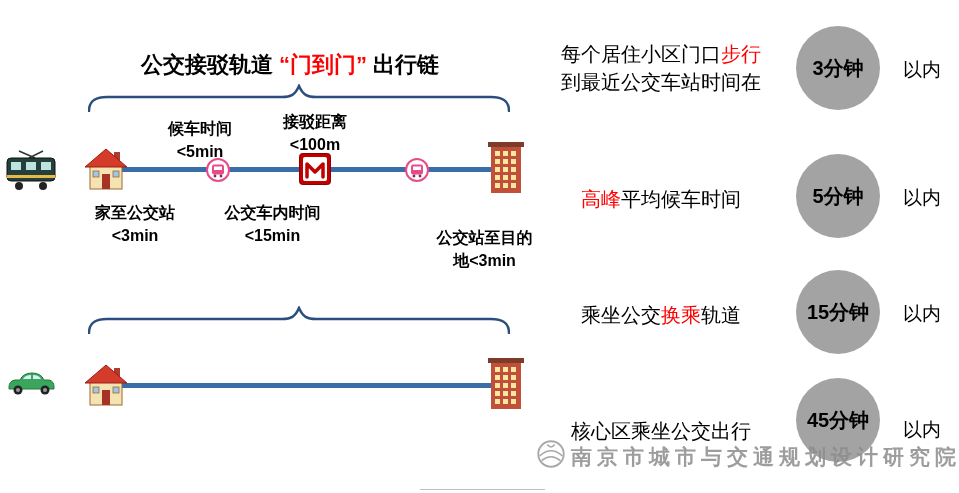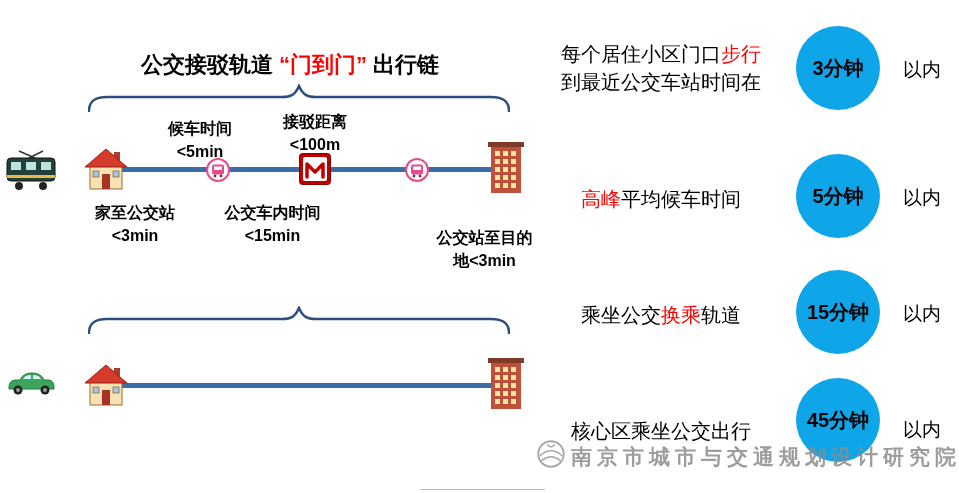--- a/index.html
+++ b/index.html
@@ -8,21 +8,21 @@
     font-family:"Liberation Sans","DejaVu Sans",sans-serif; overflow:hidden; color:#000;
   }
   .abs { position:absolute; }
   .red { color:#ff0000; }
   .chain-title { font-size:22px; font-weight:bold; text-align:center; white-space:nowrap; }
   .chain-title .red { margin:0 6px; }
   .lbl { font-size:16px; font-weight:bold; text-align:center; line-height:23px; white-space:nowrap; }
   .hline { background:#3a6da8; border-radius:2px; }
   .metric-text { font-size:20px; font-weight:normal; text-align:center; line-height:28px; white-space:nowrap; }
   .circle {
-    width:84px; height:84px; border-radius:50%; background:#0ea5e9;
+    width:84px; height:84px; border-radius:50%; background:#a3a3a3;
     display:flex; align-items:center; justify-content:center;
     font-size:20px; font-weight:bold; color:#000;
   }
   .within { font-size:19px; font-weight:normal; white-space:nowrap; }
   .watermark {
     display:flex; align-items:center; gap:4px;
     color:#8c8c8c; opacity:0.85; font-size:21px; font-weight:bold;
     letter-spacing:5px; white-space:nowrap; z-index:20;
   }
   .divider { background:#c0c0c0; height:1px; }

